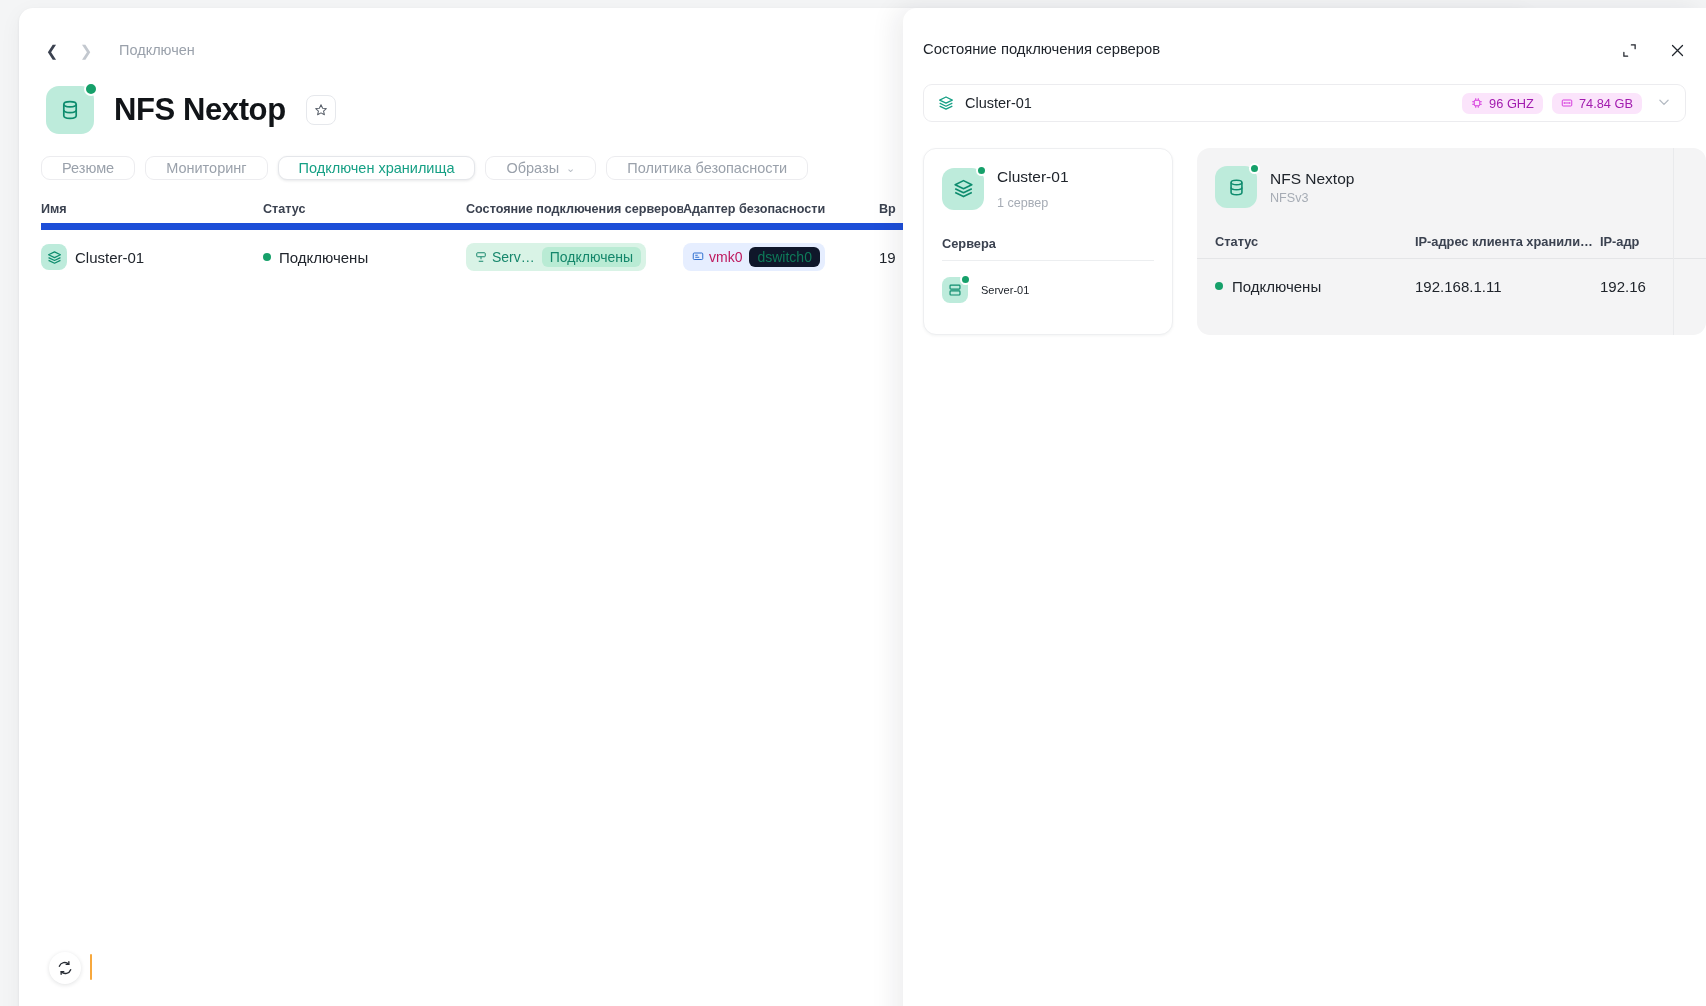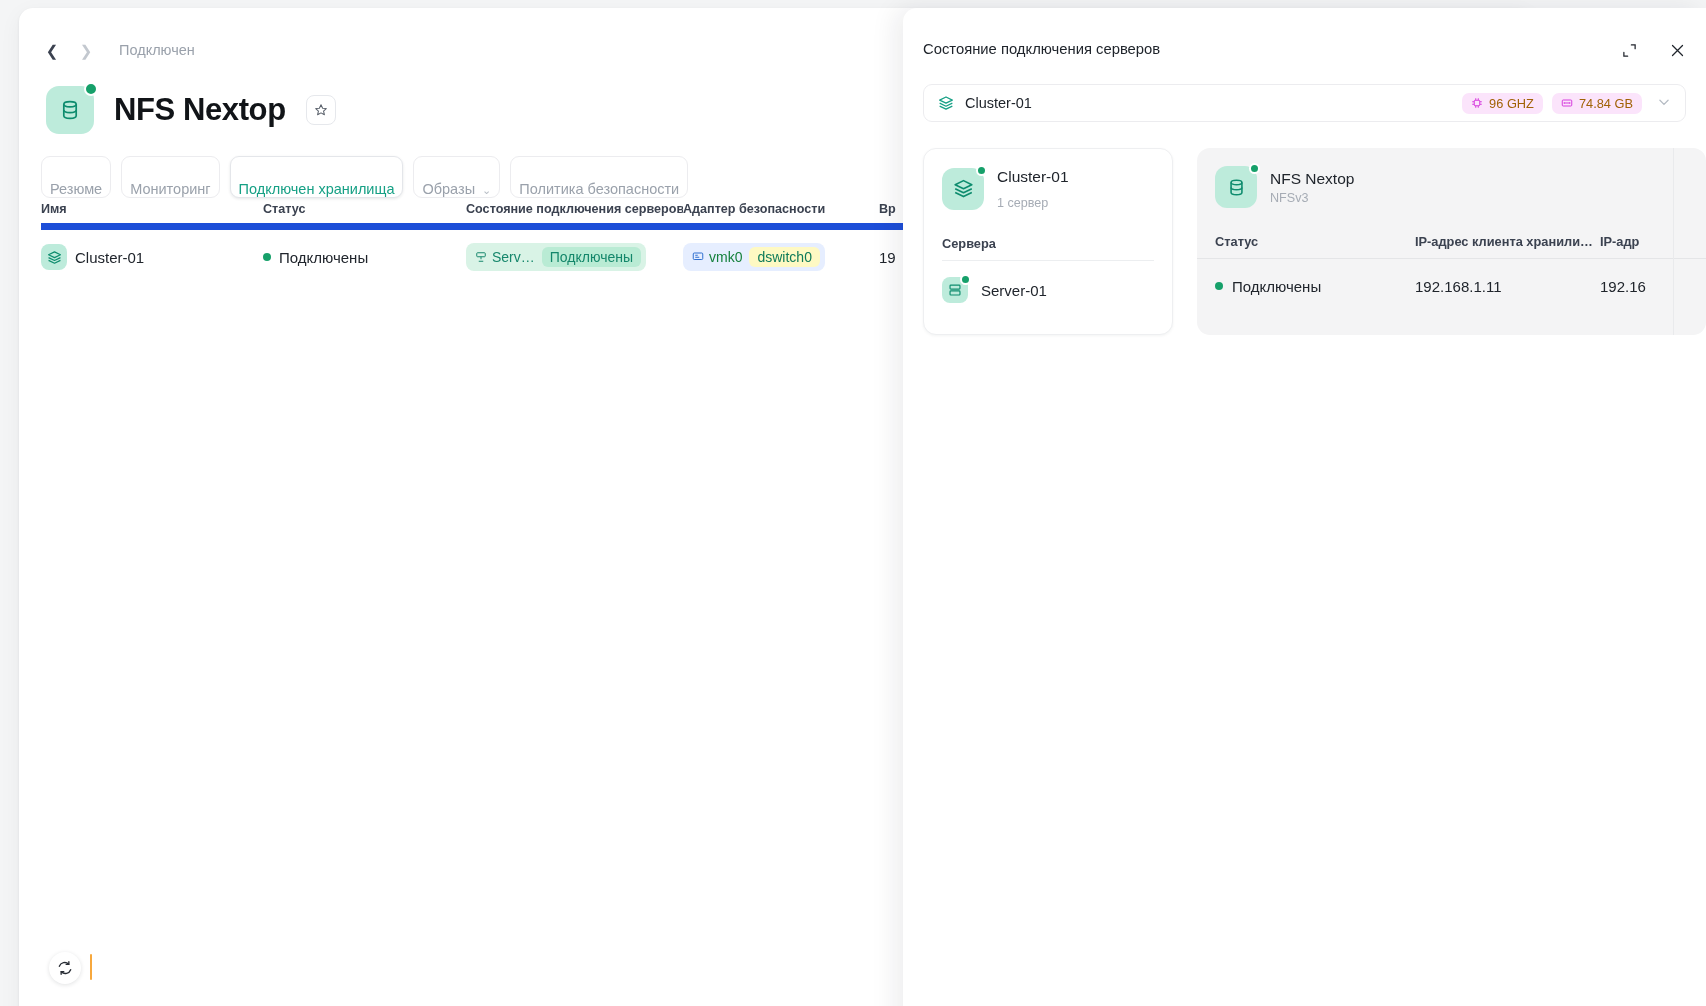--- a/index.html
+++ b/index.html
@@ -66,24 +66,24 @@
     display: flex; align-items: center; justify-content: center;
     cursor: pointer; color: #6d747e; font-size: 14px;
   }
 
   
   .tabs {
     position: absolute; left: 22px; top: 148px;
     display: flex; align-items: center; gap: 10px;
   }
   .tab {
-    height: 42px; padding: 0 8px;
+    height: 24px; padding: 0 20px;
     border: 1px solid #ececef; border-radius: 9px;
     background: #ffffff;
-    display: flex; align-items: flex-end; gap: 7px;
+    display: flex; align-items: center; gap: 7px;
     font-size: 14.5px; color: #9aa1ab; white-space: nowrap;
     cursor: pointer;
   }
   .tab.active {
     color: #16a085; border-color: #e4e6ea;
     box-shadow: 0 1px 3px rgba(20,30,40,.10);
   }
   .tab .chev { font-size: 11px; color: #b6bcc4; }
 
   
@@ -123,23 +123,23 @@
   .badge-group {
     display: inline-flex; align-items: center;
     background: #d9f3e6; border-radius: 8px;
     padding: 4px 5px 4px 9px; gap: 7px;
   }
   .badge-group.blue { background: #e6eeff; padding: 4px 5px 4px 9px; }
   .bg-label {
     font-size: 14px; color: #16876c; display: inline-flex; align-items: center; gap: 5px;
     max-width: 62px; overflow: hidden; text-overflow: ellipsis; white-space: nowrap;
   }
-  .bg-label.blueish { color: #15803d; max-width: none; }
+  .bg-label.blueish { color: #be185d; max-width: none; }
   .pill {
-    background: #fef9c3; color: #0e7a59;
+    background: #0f172a; color: #0e7a59;
     border-radius: 6px; padding: 2px 8px; font-size: 14px; white-space: nowrap;
   }
   .pill.green2 { background: #b9ebd4; color: #13866a; }
 
   
   .refresh-btn {
     position: absolute; left: 30px; top: 944px;
     width: 32px; height: 32px; border-radius: 50%;
     background: #ffffff;
     box-shadow: 0 1px 4px rgba(20,30,40,.13);
@@ -184,21 +184,21 @@
     width: 763px; height: 38px;
     border: 1px solid #ececef; border-radius: 9px;
     display: flex; align-items: center; padding: 0 8px 0 14px;
     background: #fff; cursor: pointer;
   }
   .sel-left { display: flex; align-items: center; gap: 11px; }
   .sel-name { font-size: 14.5px; color: #20252c; }
   .sel-right { margin-left: auto; display: flex; align-items: center; gap: 9px; }
   .mbadge {
     display: inline-flex; align-items: center; gap: 6px;
-    background: #fbe4fb; color: #a16207;
+    background: #fbe4fb; color: #a21caf;
     border-radius: 7px; padding: 3px 9px; font-size: 12.8px; font-weight: 500;
     white-space: nowrap;
   }
   .chev-down { color: #b6bcc4; font-size: 12px; padding: 0 6px; }
 
   
   .panel-body { position: absolute; left: 20px; top: 140px; right: 0; display: flex; gap: 24px; }
 
   .cluster-card {
     width: 250px; flex: 0 0 250px;
@@ -225,21 +225,21 @@
     padding-bottom: 9px; border-bottom: 1px solid #eceef0;
   }
   .srv-item {
     margin-top: 16px; display: flex; align-items: center; gap: 13px; cursor: pointer;
   }
   .srv-icon-wrap { position: relative; width: 26px; height: 26px; flex: 0 0 26px; }
   .srv-icon {
     width: 26px; height: 26px; border-radius: 8px; background: #bdebdb;
     display: flex; align-items: center; justify-content: center;
   }
-  .srv-name { font-size: 15px; color: #20252c; }
+  .srv-name { font-size: 11px; color: #20252c; }
 
   .detail-card {
     flex: 1 1 auto;
     background: #f4f4f5;
     border-radius: 13px;
     padding: 18px 0 22px 0;
     position: relative;
     overflow: hidden;
   }
   .dc-head { display: flex; align-items: center; gap: 13px; padding: 0 18px; }

